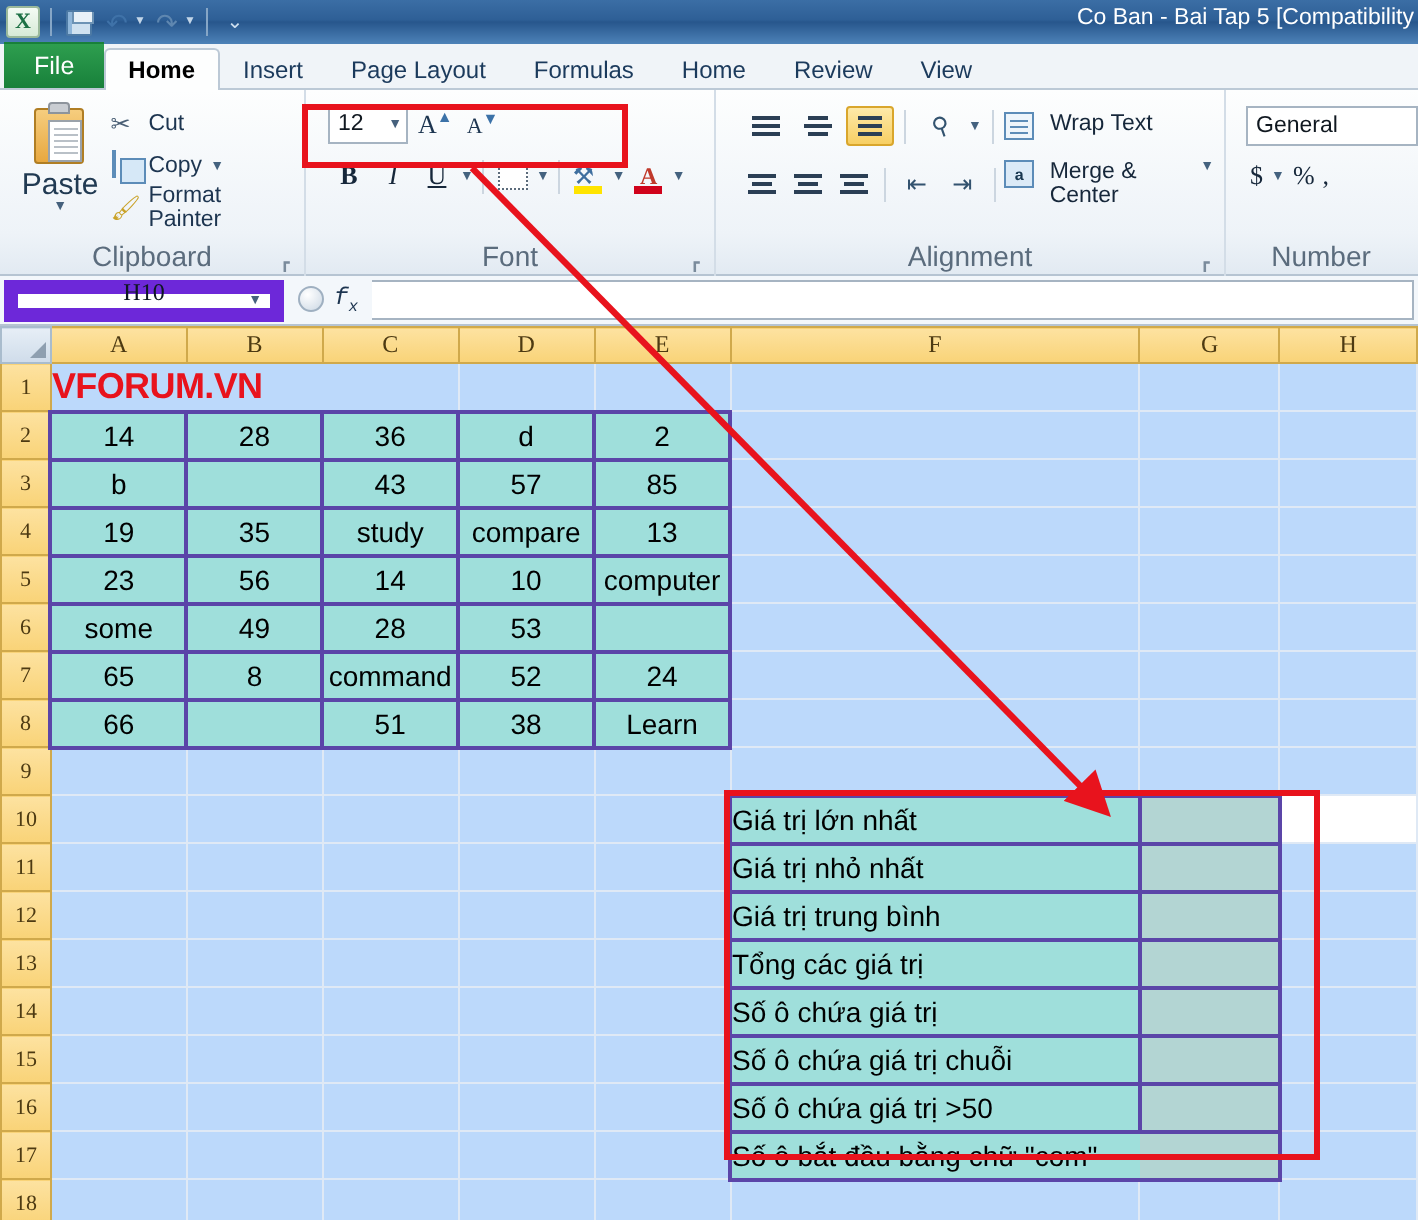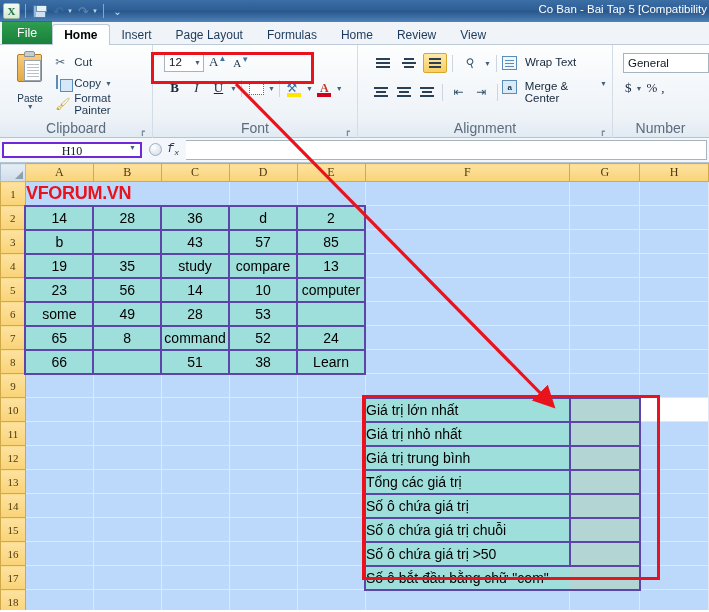--- a/index.html
+++ b/index.html
@@ -113,21 +113,21 @@
   }
   .clip-page {
     position: absolute; left: 9px; top: 9px; width: 17px; height: 21px;
     background: #ffffff; border: 1px solid #9aa2aa;
   }
   .clip-page::after {
     content: ""; position: absolute; left: 2px; top: 3px; width: 12px; height: 1px;
     box-shadow: 0 0 0 0 #aab, 0 3px 0 0 #b9c0c7, 0 6px 0 0 #b9c0c7, 0 9px 0 0 #b9c0c7, 0 12px 0 0 #b9c0c7;
     background: #b9c0c7;
   }
-  .paste-label { font-size: 10px; color: #213a52; margin-top: 10px; }
+  .paste-label { font-size: 15px; color: #213a52; margin-top: 1px; }
   .paste-caret { font-size: 7px; color: #46617d; line-height: 6px; }
   .clip-items { padding-top: 5px; display: flex; flex-direction: column; gap: 3px; }
   .clip-item { display: flex; align-items: center; gap: 4px; font-size: 11.5px; color: #1d3550; height: 18px; }
   .mini-ico { width: 15px; height: 15px; position: relative; flex: 0 0 15px; }
   .scissors { font-size: 12px; color: #4a5f75; line-height: 15px; text-align: center; }
   .copy-ico {
     width: 13px; height: 13px; margin: 1px; background: #eaf3fb;
     border: 1px solid #5c8cb8; position: relative;
   }
   .copy-ico::before {
@@ -205,22 +205,22 @@
   }
   .num-row { display: flex; align-items: center; gap: 4px; padding: 7px 0 0 7px; }
   .nbtn { font-size: 13px; color: #16273a; font-family: "Liberation Serif", serif; }
 
   
   .fbar {
     height: 25px; background: #f3f7fb; border-bottom: 1px solid #b6c4d2;
     display: flex; align-items: center; padding: 2px 2px;
   }
   .namebox {
-    width: 140px; height: 16px; background: #ffffff; border: 2px solid #6d28d9;
-    display: flex; align-items: flex-start; justify-content: center; position: relative;
+    width: 140px; height: 21px; background: #ffffff; border: 7px solid #6d28d9;
+    display: flex; align-items: flex-end; justify-content: center; position: relative;
     font-size: 12px; color: #0d1721; font-family: "Liberation Serif", serif;
   }
   .namebox .nb-caret { position: absolute; right: 4px; font-size: 7px; color: #46617d; }
   .fbar-btns { display: flex; align-items: center; gap: 5px; padding: 0 7px; }
   .fb-circle {
     width: 13px; height: 13px; border-radius: 50%;
     background: radial-gradient(circle at 35% 30%, #ffffff, #ccd8e4);
     border: 1px solid #9fb0c1;
   }
   .fx { font-size: 12px; font-style: italic; font-family: Liberation Mono, monospace; color: #1d3550; }

